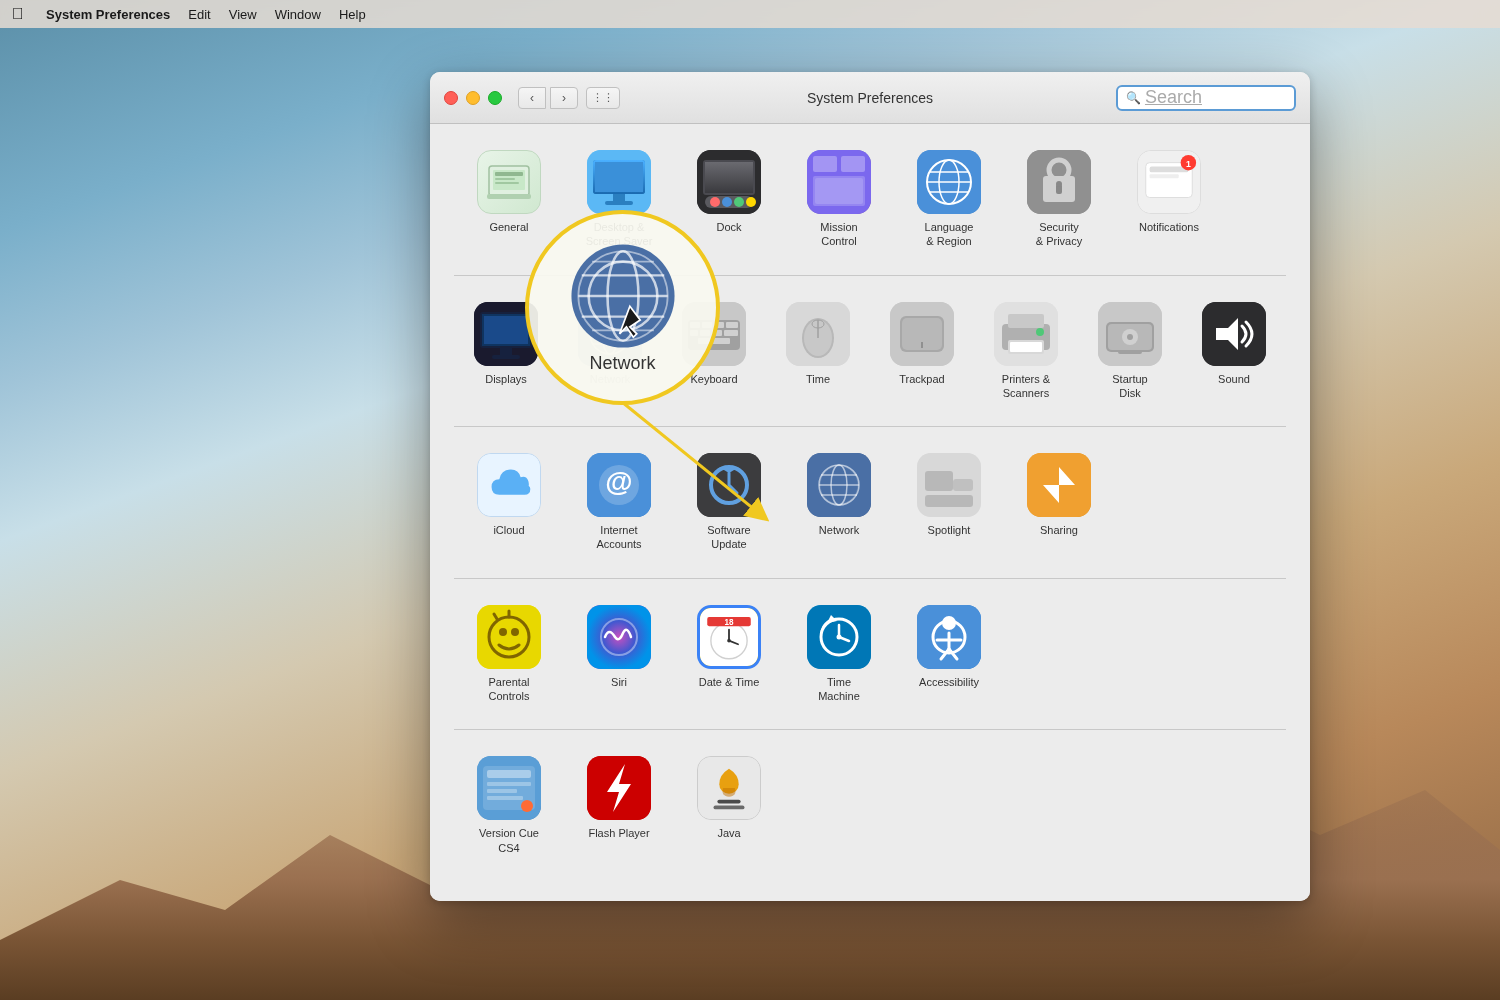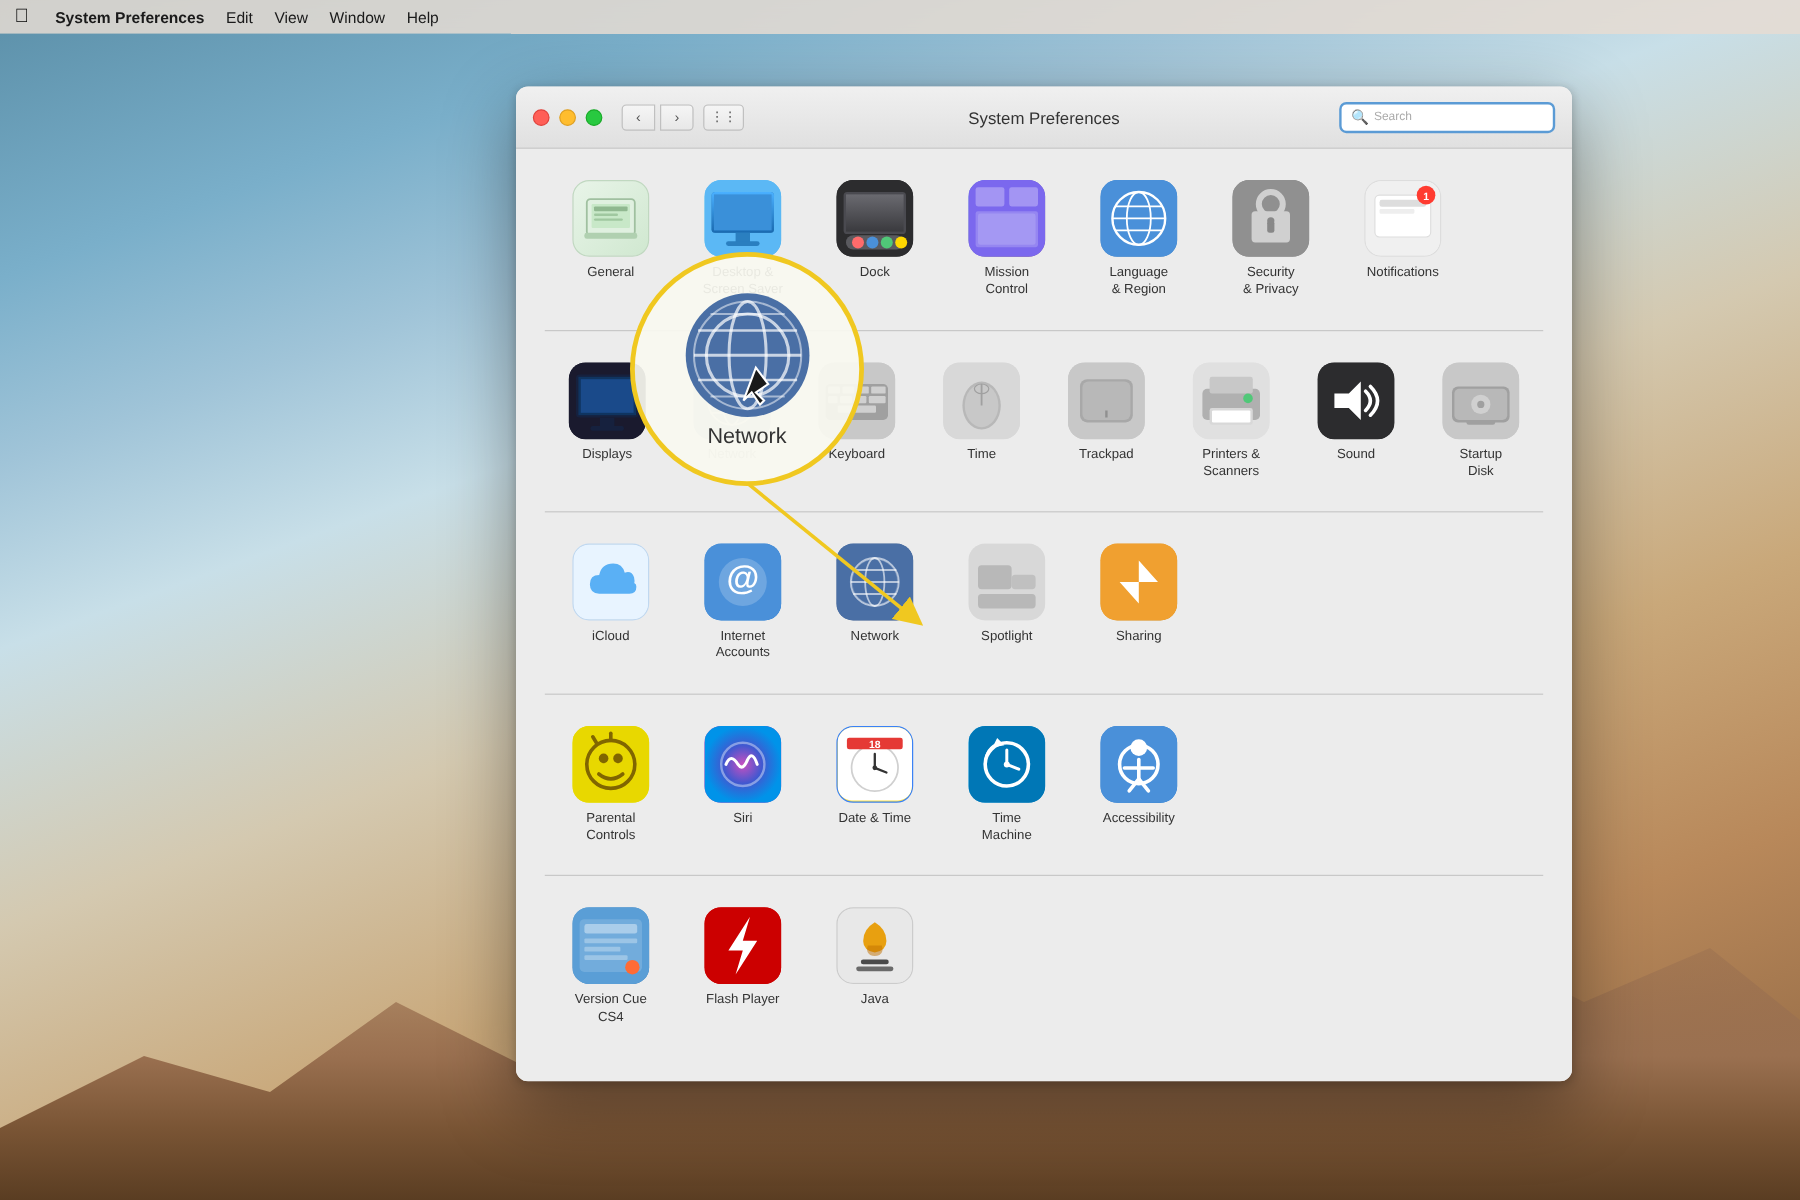--- a/index.html
+++ b/index.html
@@ -177,22 +177,23 @@
       padding: 0 8px;
       gap: 4px;
     }
 
     .search-icon-sym {
       color: #999;
       font-size: 12px;
     }
 
     .search-placeholder {
-      font-size: 10px;
+      font-size: 18px;
       color: #aaa;
+      text-decoration: underline;
     }
 
     
     .content {
       padding: 20px 24px;
       background: #ececec;
     }
 
     
     .row-separator {
@@ -510,44 +511,44 @@
               <rect x="14" y="12" width="36" height="14" rx="2" fill="#c8c8c8"></rect>
               <rect x="14" y="38" width="36" height="14" rx="2" fill="#d8d8d8"></rect>
               <rect x="16" y="40" width="32" height="10" rx="1" fill="white"></rect>
               <circle cx="46" cy="30" r="4" fill="#50c878"></circle>
             </svg>
           </div>
           <span class="pref-label">Printers &amp;<br>Scanners</span>
         </div>
 
         <div class="pref-item">
-          <div class="pref-icon icon-sound">
-            <svg width="64" height="64" viewBox="0 0 64 64">
-              <rect x="0" y="0" width="64" height="64" rx="12" fill="#2c2c2e"></rect>
-              <polygon points="14,26 26,26 36,16 36,48 26,38 14,38" fill="white"></polygon>
-              <path d="M40 24 Q48 32 40 40" fill="none" stroke="white" stroke-width="3" stroke-linecap="round"></path>
-              <path d="M44 20 Q56 32 44 44" fill="none" stroke="white" stroke-width="3" stroke-linecap="round"></path>
-            </svg>
-          </div>
-          <span class="pref-label">Sound</span>
-        </div>
-
-        <div class="pref-item">
           <div class="pref-icon icon-startup" style="background:#c8c8c8; border-radius:14px;">
             <svg width="64" height="64" viewBox="0 0 64 64">
               <rect x="0" y="0" width="64" height="64" rx="12" fill="#c8c8c8"></rect>
               <rect x="8" y="20" width="48" height="30" rx="5" fill="#a0a0a0"></rect>
               <rect x="10" y="22" width="44" height="26" rx="4" fill="#b8b8b8"></rect>
               <circle cx="32" cy="35" r="8" fill="#d0d0d0"></circle>
               <circle cx="32" cy="35" r="3" fill="#a0a0a0"></circle>
               <rect x="20" y="48" width="24" height="4" rx="2" fill="#a0a0a0"></rect>
             </svg>
           </div>
           <span class="pref-label">Startup<br>Disk</span>
         </div>
+
+        <div class="pref-item">
+          <div class="pref-icon icon-sound">
+            <svg width="64" height="64" viewBox="0 0 64 64">
+              <rect x="0" y="0" width="64" height="64" rx="12" fill="#2c2c2e"></rect>
+              <polygon points="14,26 26,26 36,16 36,48 26,38 14,38" fill="white"></polygon>
+              <path d="M40 24 Q48 32 40 40" fill="none" stroke="white" stroke-width="3" stroke-linecap="round"></path>
+              <path d="M44 20 Q56 32 44 44" fill="none" stroke="white" stroke-width="3" stroke-linecap="round"></path>
+            </svg>
+          </div>
+          <span class="pref-label">Sound</span>
+        </div>
       </div>
 
       <div class="row-separator"></div>
 
       <div class="pref-row">
 
         <div class="pref-item">
           <div class="pref-icon icon-icloud" style="background:#e8f4ff; border:1px solid #c0d8f0; border-radius:14px;">
             <svg width="64" height="64" viewBox="0 0 64 64">
               <rect x="0" y="0" width="64" height="64" rx="12" fill="#e8f4ff"></rect>
@@ -561,20 +562,31 @@
           <div class="pref-icon icon-internet">
             <svg width="64" height="64" viewBox="0 0 64 64">
               <rect x="0" y="0" width="64" height="64" rx="12" fill="#4a90d9"></rect>
               <circle cx="32" cy="32" r="20" fill="white" opacity="0.2"></circle>
               <text x="32" y="38" text-anchor="middle" font-size="28" fill="white" font-weight="bold">@</text>
             </svg>
           </div>
           <span class="pref-label">Internet<br>Accounts</span>
         </div>
 
+        <div class="pref-item">
+          <div class="pref-icon icon-software">
+            <svg width="64" height="64" viewBox="0 0 64 64">
+              <rect x="0" y="0" width="64" height="64" rx="12" fill="#3c3c3e"></rect>
+              <circle cx="32" cy="32" r="18" fill="none" stroke="#60a0e0" stroke-width="4"></circle>
+              <path d="M32 20 L32 32 L40 40" stroke="#60a0e0" stroke-width="3" stroke-linecap="round" fill="none"></path>
+              <path d="M22 14 L32 20 L42 14" fill="#60a0e0"></path>
+            </svg>
+          </div>
+          <span class="pref-label">Software<br>Update</span>
+        </div>
 
         <div class="pref-item">
           <div class="pref-icon icon-network">
             <svg width="64" height="64" viewBox="0 0 64 64">
               <rect x="0" y="0" width="64" height="64" rx="12" fill="#4a6fa5"></rect>
               <circle cx="32" cy="32" r="20" fill="none" stroke="rgba(255,255,255,0.6)" stroke-width="1.5"></circle>
               <ellipse cx="32" cy="32" rx="8" ry="20" fill="none" stroke="rgba(255,255,255,0.6)" stroke-width="1.5"></ellipse>
               <line x1="12" y1="32" x2="52" y2="32" stroke="rgba(255,255,255,0.6)" stroke-width="1.5"></line>
               <line x1="14" y1="22" x2="50" y2="22" stroke="rgba(255,255,255,0.6)" stroke-width="1.5"></line>
               <line x1="14" y1="42" x2="50" y2="42" stroke="rgba(255,255,255,0.6)" stroke-width="1.5"></line>
@@ -641,21 +653,21 @@
               </defs>
               <rect x="0" y="0" width="64" height="64" rx="12" fill="url(#siriGrad)"></rect>
               <ellipse cx="32" cy="32" rx="18" ry="18" fill="none" stroke="rgba(255,255,255,0.4)" stroke-width="2"></ellipse>
               <path d="M18 32 Q22 22 28 32 Q32 38 36 28 Q40 20 44 32" stroke="white" stroke-width="2.5" fill="none" stroke-linecap="round"></path>
             </svg>
           </div>
           <span class="pref-label">Siri</span>
         </div>
 
         <div class="pref-item">
-          <div class="pref-icon icon-datetime" style="background:#fde047; border:1px solid #3b82f6; border-radius:14px;align-items:flex-end;">
+          <div class="pref-icon icon-datetime" style="background:#fde047; border:3px solid #3b82f6; border-radius:14px;">
             <svg width="64" height="64" viewBox="0 0 64 64">
               <rect x="0" y="0" width="64" height="64" rx="12" fill="white"></rect>
               <circle cx="32" cy="36" r="20" fill="white" stroke="#d0d0d0" stroke-width="1.5"></circle>
               <rect x="8" y="10" width="48" height="10" rx="2" fill="#e53935"></rect>
               <text x="32" y="19" text-anchor="middle" font-size="9" fill="white" font-weight="bold">18</text>
               <line x1="32" y1="36" x2="32" y2="24" stroke="#333" stroke-width="2" stroke-linecap="round"></line>
               <line x1="32" y1="36" x2="42" y2="40" stroke="#333" stroke-width="2" stroke-linecap="round"></line>
               <circle cx="32" cy="36" r="2" fill="#333"></circle>
             </svg>
           </div>

